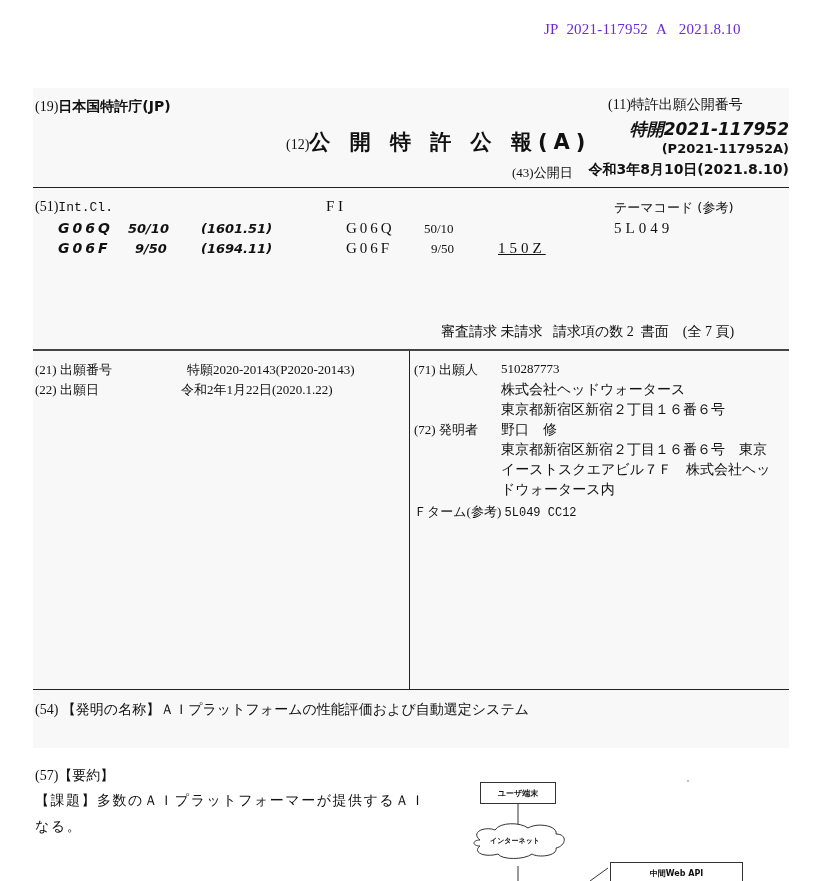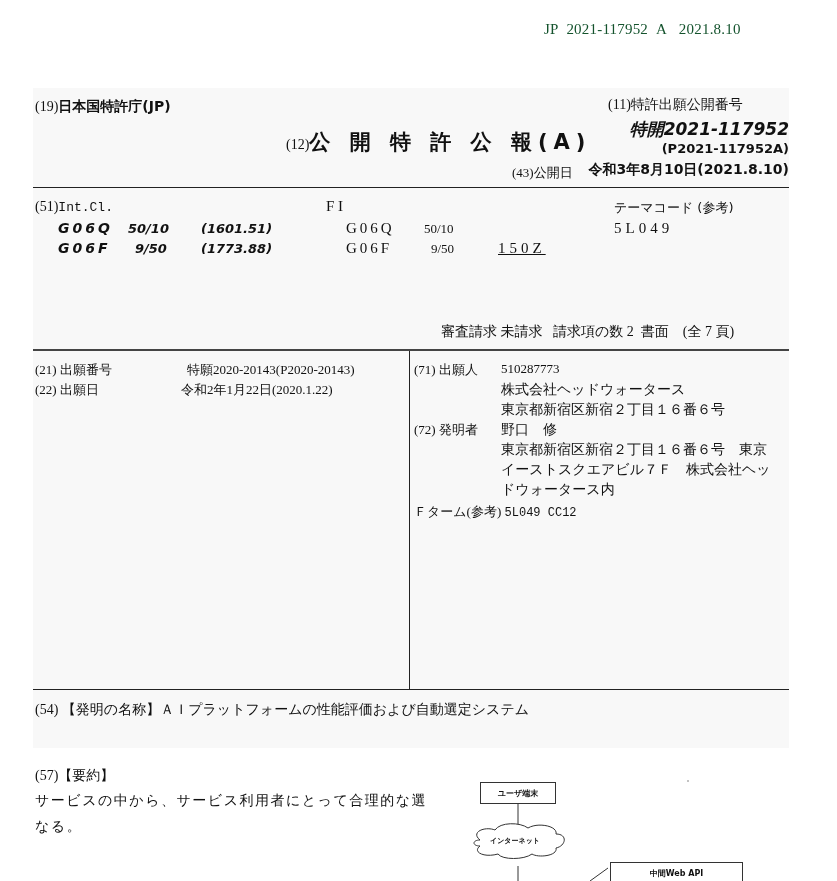--- a/index.html
+++ b/index.html
@@ -1,21 +1,21 @@
 <!DOCTYPE html>
 <html><head>
 <meta charset="utf-8">
 <style>
   * { box-sizing: border-box; margin: 0; padding: 0; }
   html, body { width: 837px; height: 881px; background: #ffffff; overflow: hidden; }
   body { position: relative; font-family: "DejaVu Serif", "Liberation Serif", serif; color: #111; }
 
   .header-line {
     position: absolute; top: 4px; left: 536px;
-    font-family: "Liberation Serif", serif; font-size: 15px; letter-spacing: 0.2px; color: #14532d;
+    font-family: "Liberation Serif", serif; font-size: 15px; letter-spacing: 0.2px; color: #6d28d9;
     white-space: pre;
   }
 
   .sheet {
     position: absolute; left: 33px; top: 88px; width: 756px; height: 660px;
     background: #f8f8f8;
   }
 
   .abs { position: absolute; white-space: nowrap; }
   .serif { font-family: "Liberation Serif", "DejaVu Serif", serif; }
@@ -78,21 +78,21 @@
 
 <div class="abs italic-b f14" style="left:58px; top:220px; letter-spacing:3px;">G06Q</div>
 <div class="abs italic-b f13" style="left:128px; top:221px;">50/10</div>
 <div class="abs italic-b f13" style="left:201px; top:221px;">(1601.51)</div>
 <div class="abs serif f15" style="left:346px; top:220px; letter-spacing:3px;">G06Q</div>
 <div class="abs serif f13" style="left:424px; top:221px;">50/10</div>
 <div class="abs serif f15" style="left:614px; top:220px; letter-spacing:4px;">5L049</div>
 
 <div class="abs italic-b f14" style="left:58px; top:240px; letter-spacing:3px;">G06F</div>
 <div class="abs italic-b f13" style="left:135px; top:241px;">9/50</div>
-<div class="abs italic-b f13" style="left:201px; top:241px;">(1773.88)</div>
+<div class="abs italic-b f13" style="left:201px; top:241px;">(1694.11)</div>
 <div class="abs serif f15" style="left:346px; top:240px; letter-spacing:3px;">G06F</div>
 <div class="abs serif f13" style="left:431px; top:241px;">9/50</div>
 <div class="abs serif f15" style="left:498px; top:240px; letter-spacing:4px;text-decoration:underline;">150Z</div>
 
 <div class="abs serif f14" style="left:441px; top:323px;">
   <span>審査請求 未請求</span>&nbsp;&nbsp;&nbsp;<span>請求項の数 2</span>&nbsp;&nbsp;<span>書面</span>&nbsp;&nbsp;&nbsp;&nbsp;<span>(全 7 頁)</span>
 </div>
 
 <div class="hr" style="left:33px; top:349px; width:756px; height:2px; background:#444;"></div>
 
@@ -130,21 +130,21 @@
 <div class="hr" style="left:33px; top:689px; width:756px; height:1px;"></div>
 
 <div class="abs serif f14" style="left:35px; top:701px;">
   <span>(54)</span>&nbsp;<span class="sans-b" style="font-weight:normal;">【発明の名称】</span><span class="sans-b" style="font-weight:normal;">ＡＩプラットフォームの性能評価および自動選定システム</span>
 </div>
 
 <div class="abs serif f14" style="left:35px; top:767px;">
   <span>(57)</span><span>【要約】</span>
 </div>
 <div class="abs abstract-text serif" style="left:35px; top:788px;">
-  <div>サービスの中から、サービス利用者にとって合理的な選</div>
+  <div>【課題】多数のＡＩプラットフォーマーが提供するＡＩ</div>
   <div>なる。</div>
 </div>
 
 <div class="abs" style="left:440px; top:760px; width:350px; height:121px;">
   <svg width="350" height="121" style="position:absolute; left:0; top:0;">
     <line x1="78" y1="44" x2="78" y2="71" stroke="#333" stroke-width="1"></line>
     <polygon points="75,68 81,68 78,72" fill="#333"></polygon>
     <path d="M40,80 C30,72 45,66 55,70 C60,62 80,62 88,68 C98,62 118,66 116,74 C128,74 126,86 116,88 C118,96 98,98 92,94 C84,100 62,100 58,94 C44,98 32,92 40,86 C32,86 32,80 40,80 Z" fill="#fff" stroke="#333" stroke-width="1"></path>
     <line x1="78" y1="106" x2="78" y2="121" stroke="#333" stroke-width="1"></line>
     <line x1="168" y1="108" x2="150" y2="121" stroke="#333" stroke-width="1"></line>

